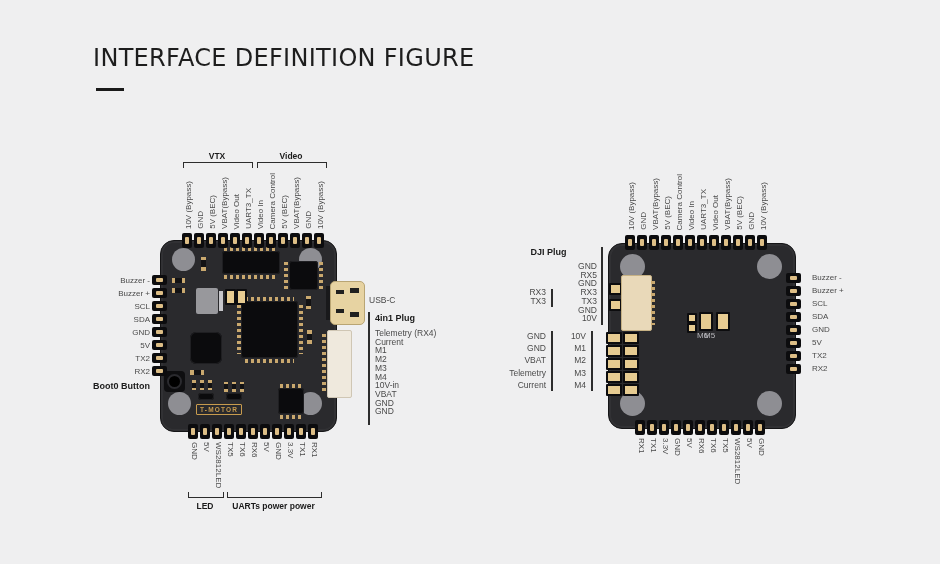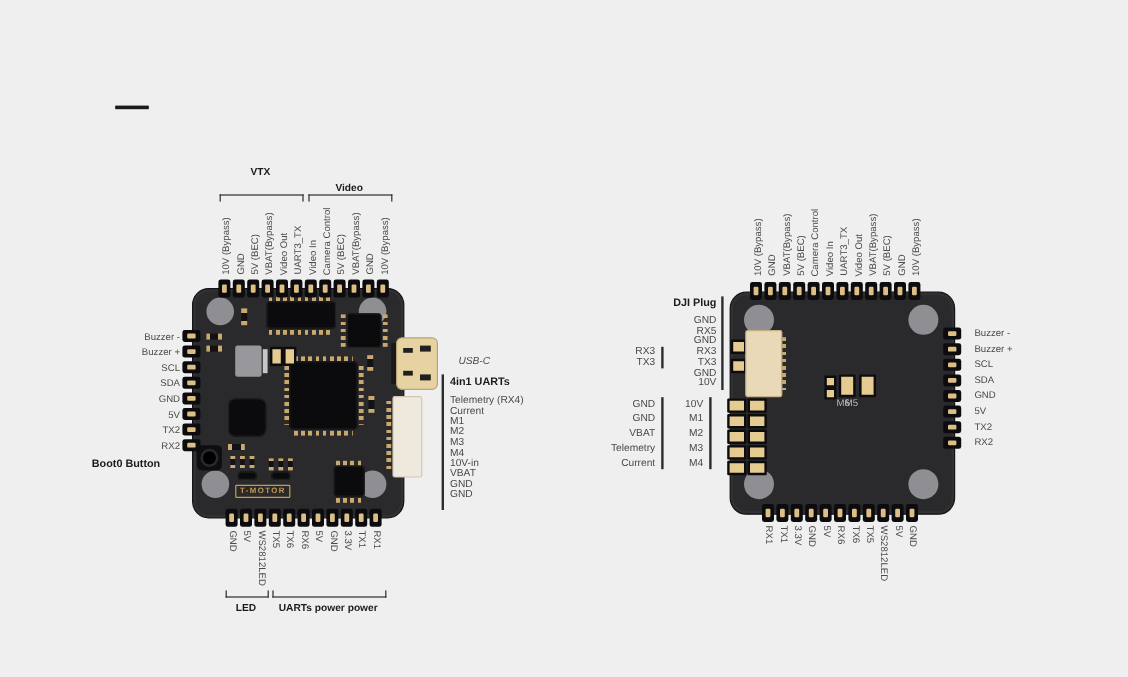--- a/index.html
+++ b/index.html
@@ -70,20 +70,21 @@
   .btn i{width:11px;height:11px;border-radius:50%;background:#000;border:2px solid #2a2a2e;}
   .logo{border:1px solid #c79b4e;color:#c79b4e;font-size:6.5px;font-weight:bold;
         letter-spacing:1.2px;line-height:9px;padding:0 3px;border-radius:1px;white-space:nowrap;}
   .m6m5{font-size:8px;color:#b7b7bc;white-space:nowrap;}
 </style>
 </head>
 <body>
 
 <div class="stage">
 
+  <div class="abs title">INTERFACE DEFINITION FIGURE</div>
   <div class="abs title-dash"></div>
 
   <div class="abs board" style="left:160px;top:240px;width:175px;height:190px;"></div>
 
   <div class="abs hole" style="left:172px;top:248px;width:23px;height:23px;"></div>
   <div class="abs hole" style="left:299px;top:248px;width:23px;height:23px;"></div>
   <div class="abs hole" style="left:168px;top:392px;width:23px;height:23px;"></div>
   <div class="abs hole" style="left:299px;top:392px;width:23px;height:23px;"></div>
 
   <div class="abs stubx" style="left:224px;top:247px;width:54px;"></div>
@@ -273,21 +274,21 @@
         <span>VBAT(Bypass)</span>
       </div>
       <div class="lbl">
         <span>GND</span>
       </div>
       <div class="lbl">
         <span>10V (Bypass)</span>
       </div>
     </div>
   <div class="abs bracket top" style="left:183px;top:162px;width:68px;"></div>
-  <div class="abs bracket-label" style="left:183px;top:138px;width:68px;">VTX</div>
+  <div class="abs bracket-label" style="left:183px;top:151px;width:68px;">VTX</div>
   <div class="abs bracket top" style="left:257px;top:162px;width:68px;"></div>
   <div class="abs bracket-label" style="left:257px;top:151px;width:68px;">Video</div>
 
   <div class="abs labelcol ra" style="left:60px;top:274px;width:90px;">
       <div class="lbl">
         <span>Buzzer -</span>
       </div>
       <div class="lbl">
         <span>Buzzer +</span>
       </div>
@@ -303,25 +304,25 @@
       <div class="lbl">
         <span>5V</span>
       </div>
       <div class="lbl">
         <span>TX2</span>
       </div>
       <div class="lbl">
         <span>RX2</span>
       </div>
     </div>
-  <div class="abs sec" style="left:60px;top:381px;width:90px;text-align:center;">Boot0 Button</div>
-
-  <div class="abs plain" style="left:382px;top:295px;font-style:italic;">USB-C</div>
+  <div class="abs sec" style="left:60px;top:381px;width:90px;text-align:right;">Boot0 Button</div>
+
+  <div class="abs plain" style="left:369px;top:295px;">USB-C</div>
   <div class="abs vline" style="left:368px;top:312px;height:113px;"></div>
-  <div class="abs sec" style="left:375px;top:313px;">4in1 UARTs</div>
+  <div class="abs sec" style="left:375px;top:313px;">4in1 Plug</div>
   <div class="abs vlist" style="left:375px;top:329px;">
       <div class="li">Telemetry (RX4)</div>
       <div class="li">Current</div>
       <div class="li">M1</div>
       <div class="li">M2</div>
       <div class="li">M3</div>
       <div class="li">M4</div>
       <div class="li">10V-in</div>
       <div class="li">VBAT</div>
       <div class="li">GND</div>
@@ -530,21 +531,21 @@
         <span>5V (BEC)</span>
       </div>
       <div class="lbl">
         <span>GND</span>
       </div>
       <div class="lbl">
         <span>10V (Bypass)</span>
       </div>
     </div>
 
-  <div class="abs sec" style="left:500px;top:247px;width:97px;text-align:right;">DJI Plug</div>
+  <div class="abs sec" style="left:500px;top:247px;width:97px;text-align:center;">DJI Plug</div>
   <div class="abs vline" style="left:601px;top:247px;height:78px;"></div>
   <div class="abs vlist ra" style="left:500px;top:262px;width:97px;">
       <div class="li">GND</div>
       <div class="li">RX5</div>
       <div class="li">GND</div>
       <div class="li">RX3</div>
       <div class="li">TX3</div>
       <div class="li">GND</div>
       <div class="li">10V</div>
     </div>

